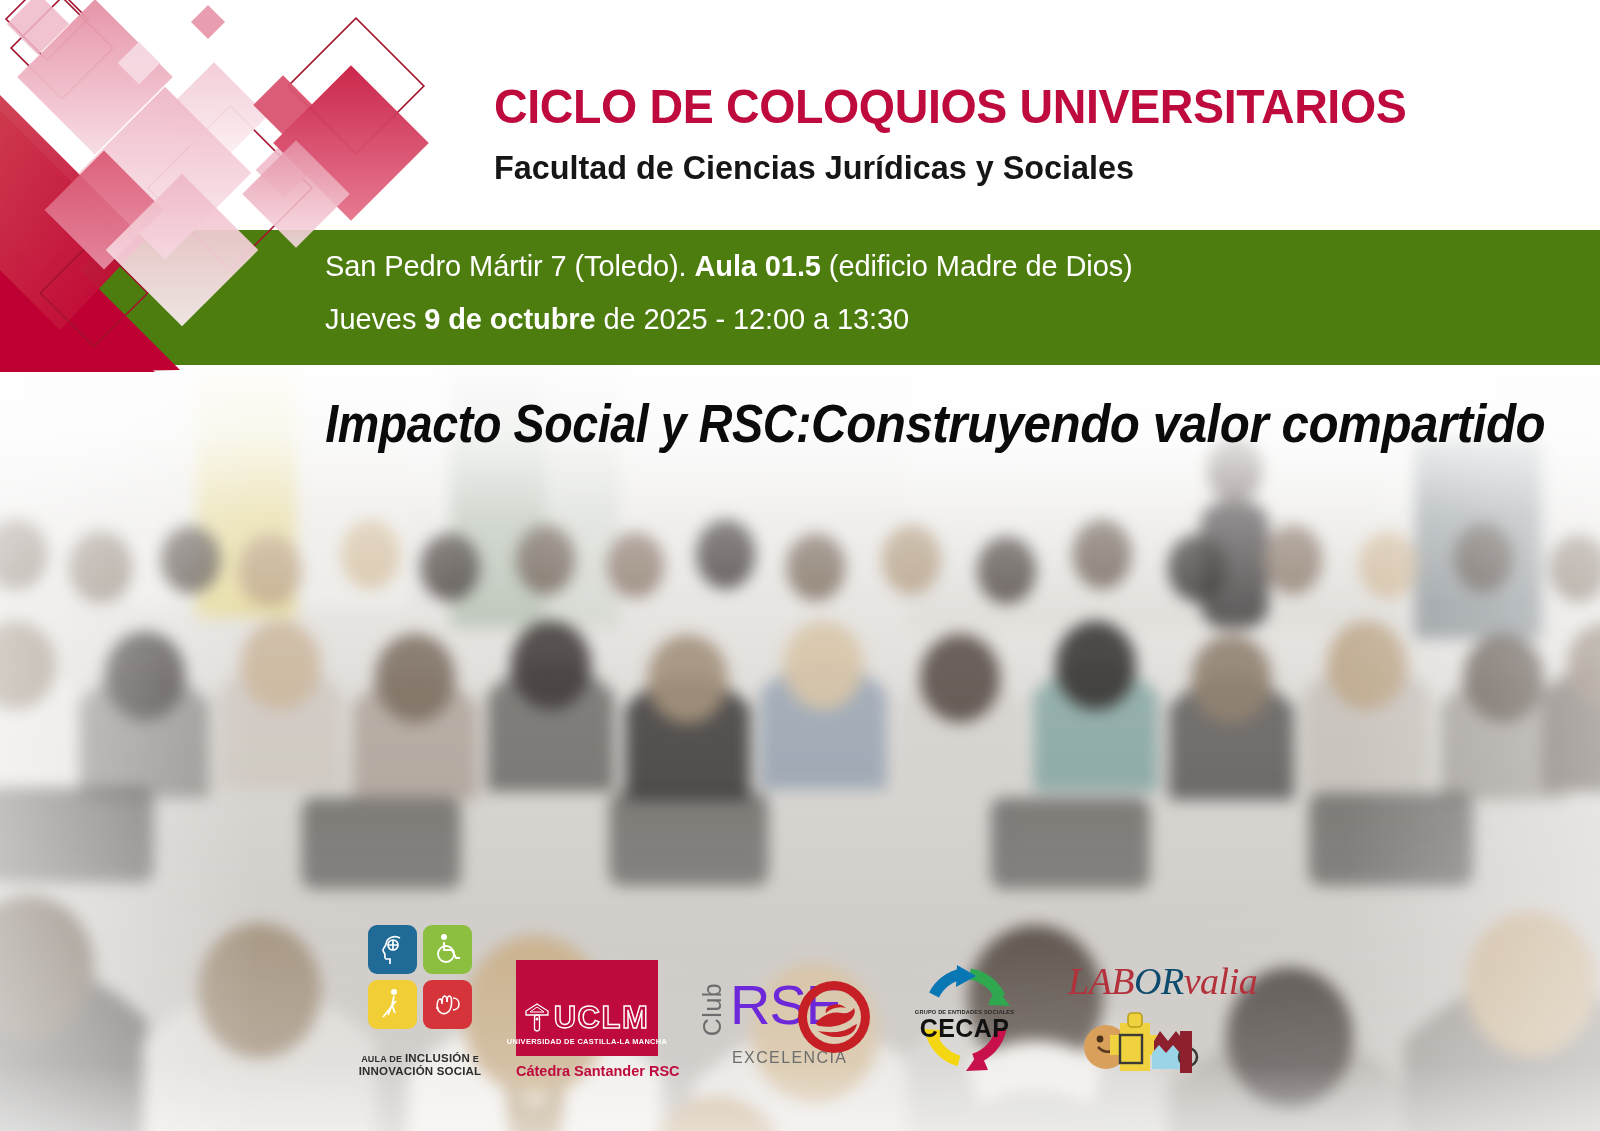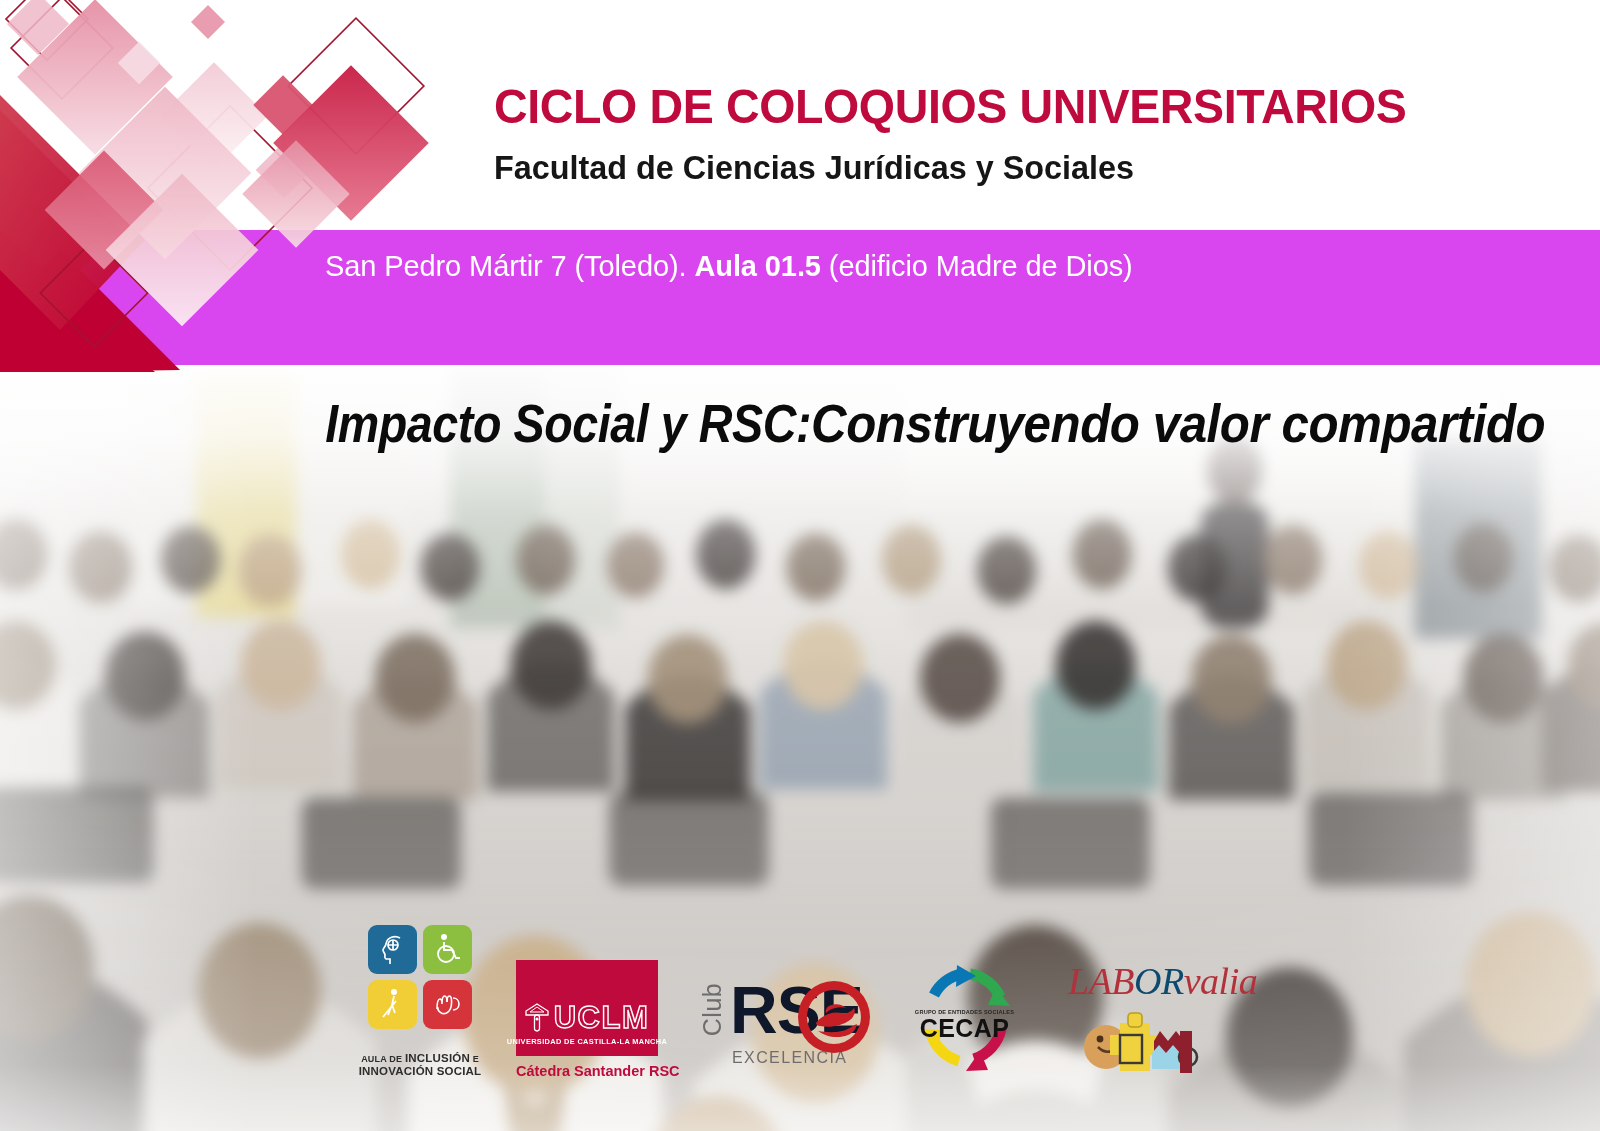--- a/index.html
+++ b/index.html
@@ -59,21 +59,21 @@
     transform-origin: left center;
   }
 
   
   .info-banner {
     position: absolute;
     left: 0;
     top: 230px;
     width: 1600px;
     height: 135px;
-    background: #d946ef;
+    background: #4d7c0f;
     z-index: 3;
   }
   .info-line {
     position: absolute;
     left: 325px;
     color: #ffffff;
     font-family: "Liberation Sans", sans-serif;
     font-size: 29px;
     white-space: nowrap;
     letter-spacing: -0.1px;
@@ -253,23 +253,23 @@
     transform-origin: center;
     font-family: "Liberation Sans", sans-serif;
     font-size: 25px;
     color: #6d6d6d;
     letter-spacing: 0.5px;
   }
   .rse-word {
     position: absolute;
     left: 38px; top: 16px;
     font-family: "Liberation Sans", sans-serif;
-    font-size: 66px;
-    font-weight: bold;
-    color: #0f172a;
+    font-size: 56px;
+    font-weight: normal;
+    color: #6d28d9;
     letter-spacing: -1px;
     line-height: 1;
   }
   .rse-exc {
     position: absolute;
     left: 40px; top: 88px;
     font-family: "Liberation Sans", sans-serif;
     font-size: 16px;
     color: #6d6d6d;
     letter-spacing: 1.4px;
@@ -438,20 +438,23 @@
     </div>
     <div class="photo-wash"></div>
     <div class="photo-vig"></div>
   </div>
 
   <div class="top-band"></div>
 
   <div class="info-banner">
     <div class="info-line info-line-1">
       <span>San Pedro Mártir 7 (Toledo). </span><b>Aula 01.5</b><span> (edificio Madre de Dios)</span>
+    </div>
+    <div class="info-line info-line-2">
+      <span>Jueves </span><b>9 de octubre</b><span> de 2025 - 12:00 a 13:30</span>
     </div>
   </div>
 
   <div class="headings">
     <div class="h-main">CICLO DE COLOQUIOS UNIVERSITARIOS</div>
     <div class="h-sub">Facultad de Ciencias Jurídicas y Sociales</div>
   </div>
 
   <div class="deco">
     <svg width="470" height="372" viewBox="0 0 470 372">

